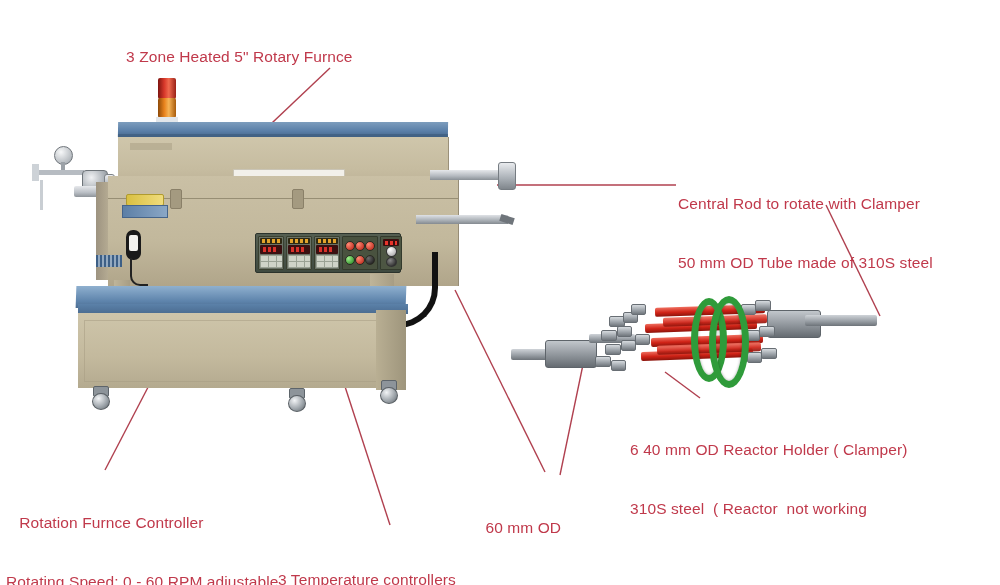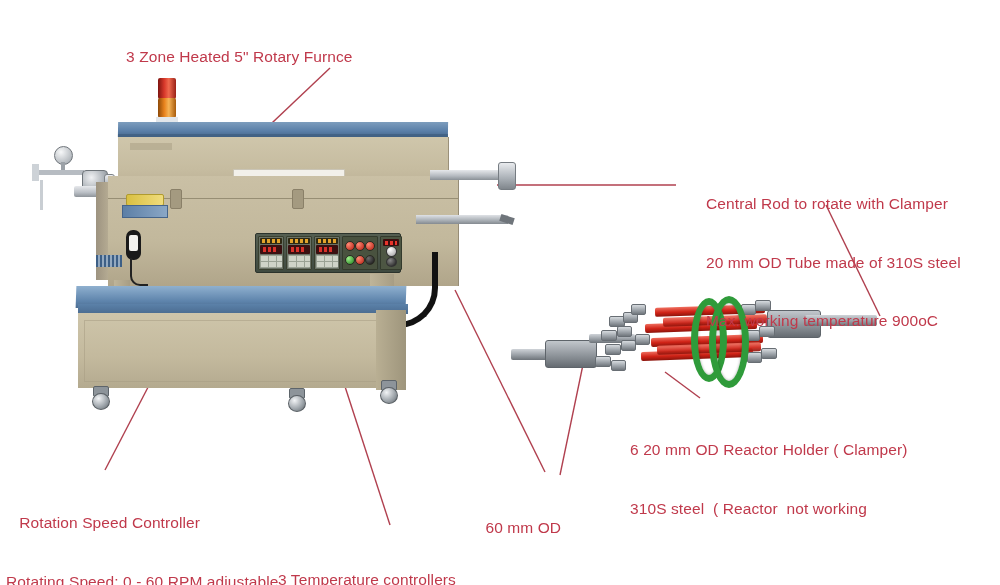--- a/index.html
+++ b/index.html
@@ -420,37 +420,36 @@
     <div class="cad-fit" style="left:242px;top:70px;width:13px;height:9px;"></div>
 
     <div class="cad-ring" style="left:186px;top:16px;width:22px;height:70px;"></div>
     <div class="cad-ring" style="left:204px;top:14px;width:26px;height:78px;"></div>
   </div>
 
   <div class="anno" style="left:126px;top:8px;">
     <span class="ln">3 Zone Heated 5" Rotary Furnce</span>
   </div>
 
-  <div class="anno" style="left:678px;top:155px;margin-left:28px;">
+  <div class="anno" style="left:678px;top:155px;">
     <span class="ln">Central Rod to rotate with Clamper</span>
-    <span class="ln">20 mm OD Tube made of 310S steel</span>
-    <span class="ln">Max. working temperature 900oC</span>
+    <span class="ln">50 mm OD Tube made of 310S steel</span>
   </div>
 
   <div class="anno" style="left:630px;top:401px;">
-    <span class="ln">6 20 mm OD Reactor Holder ( Clamper)</span>
+    <span class="ln">6 40 mm OD Reactor Holder ( Clamper)</span>
     <span class="ln">310S steel  ( Reactor  not working</span>
   </div>
 
   <div class="anno" style="left:481px;top:479px;">
     <span class="ln"> 60 mm OD</span>
   </div>
 
   <div class="anno" style="left:6px;top:474px;">
-    <span class="ln">   Rotation Speed Controller</span>
+    <span class="ln">   Rotation Furnce Controller</span>
     <span class="ln">Rotating Speed: 0 - 60 RPM adjustable</span>
   </div>
 
   <div class="anno" style="left:278px;top:531px;">
     <span class="ln">3 Temperature controllers</span>
   </div>
 
 </div>
 
 </body></html>

